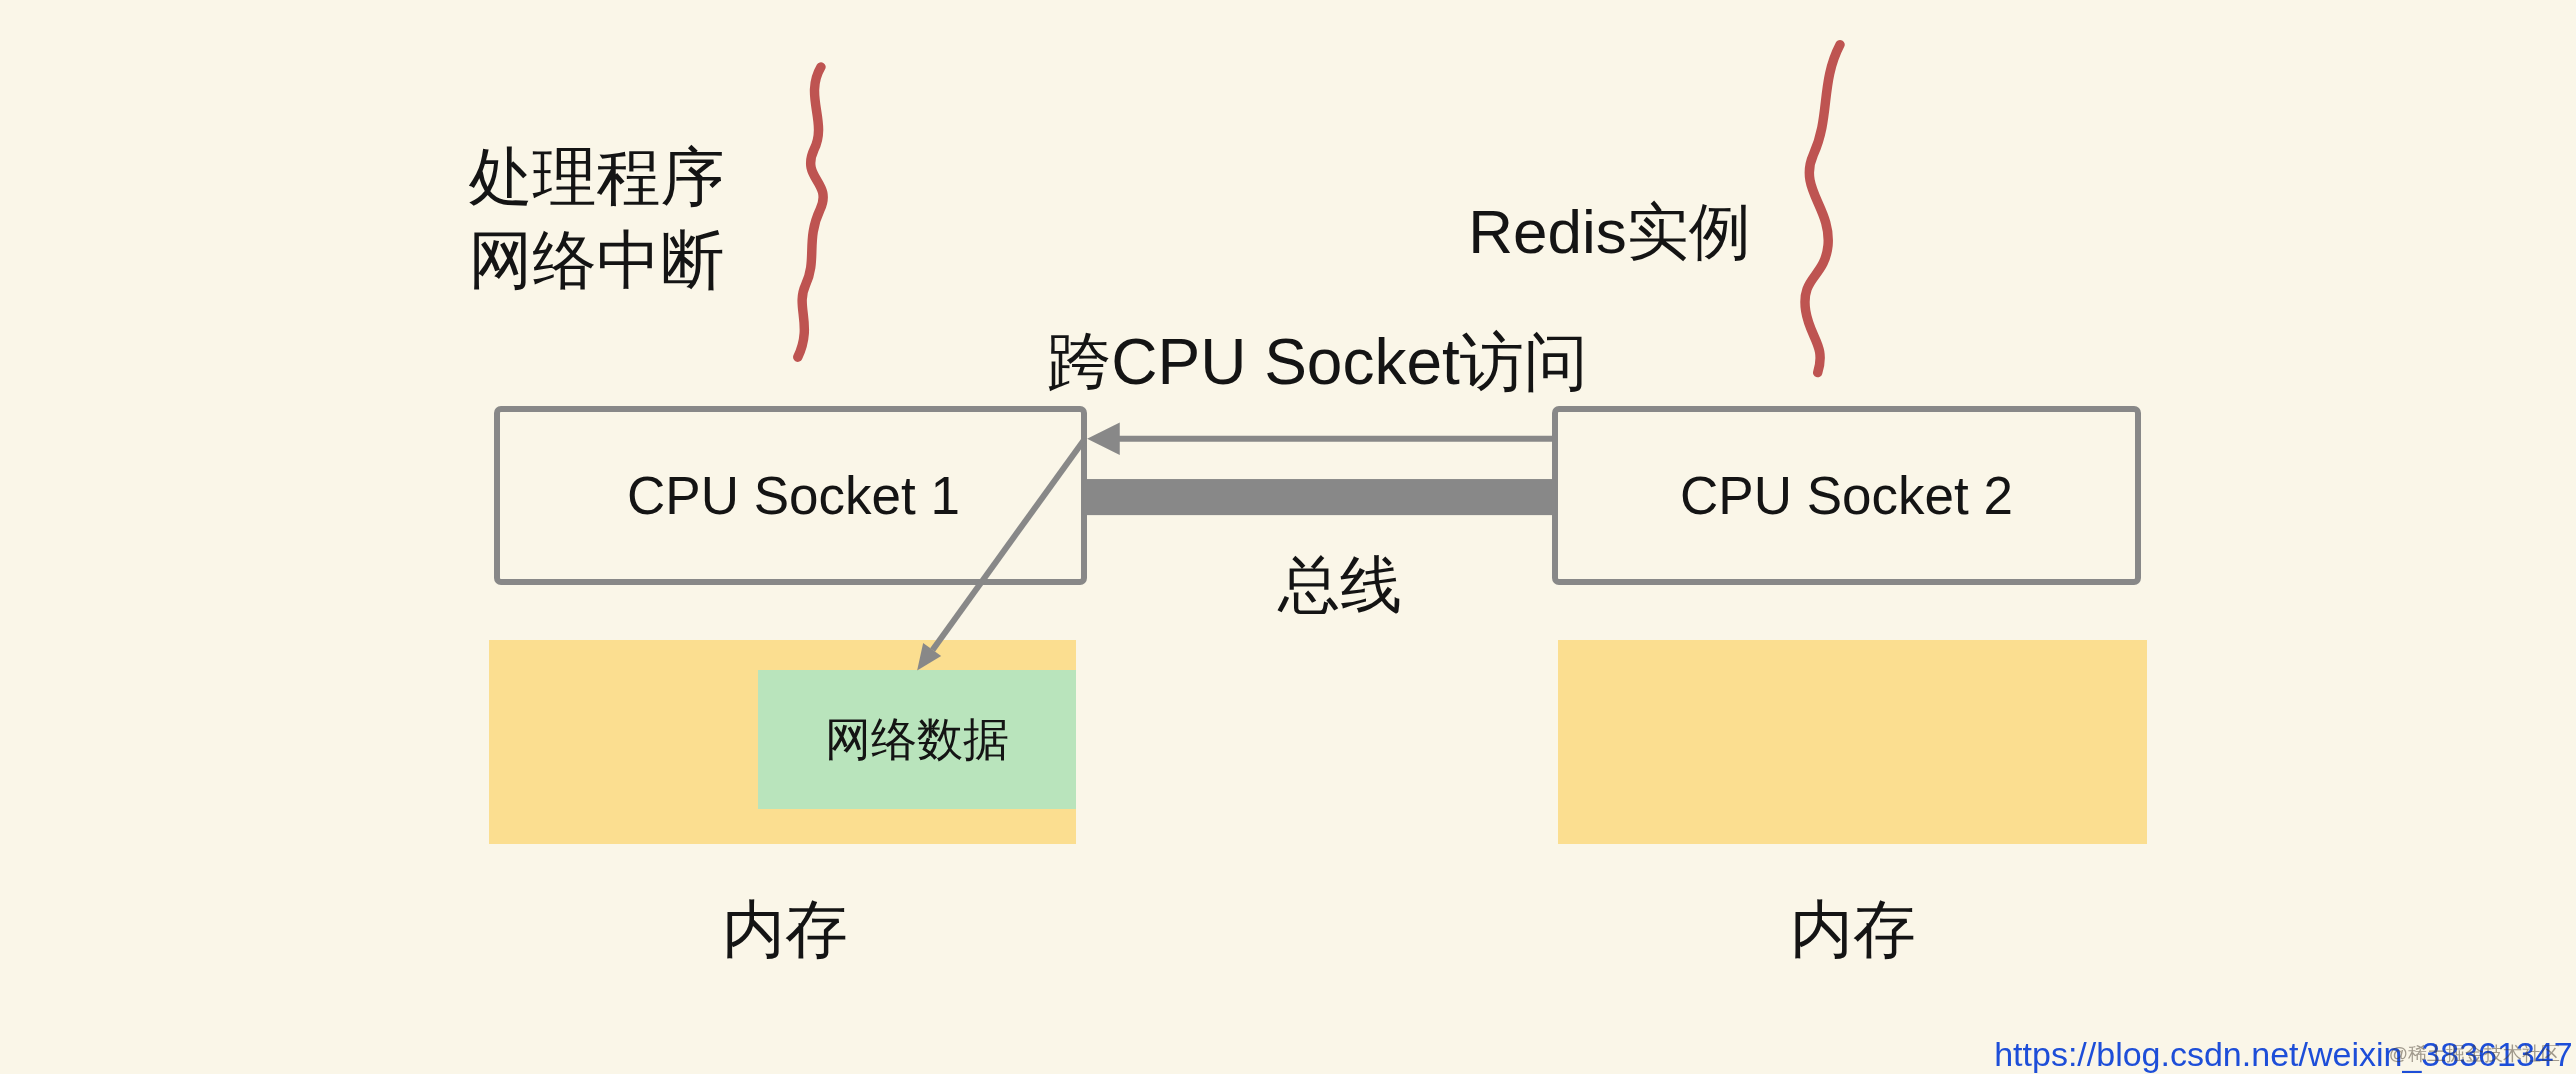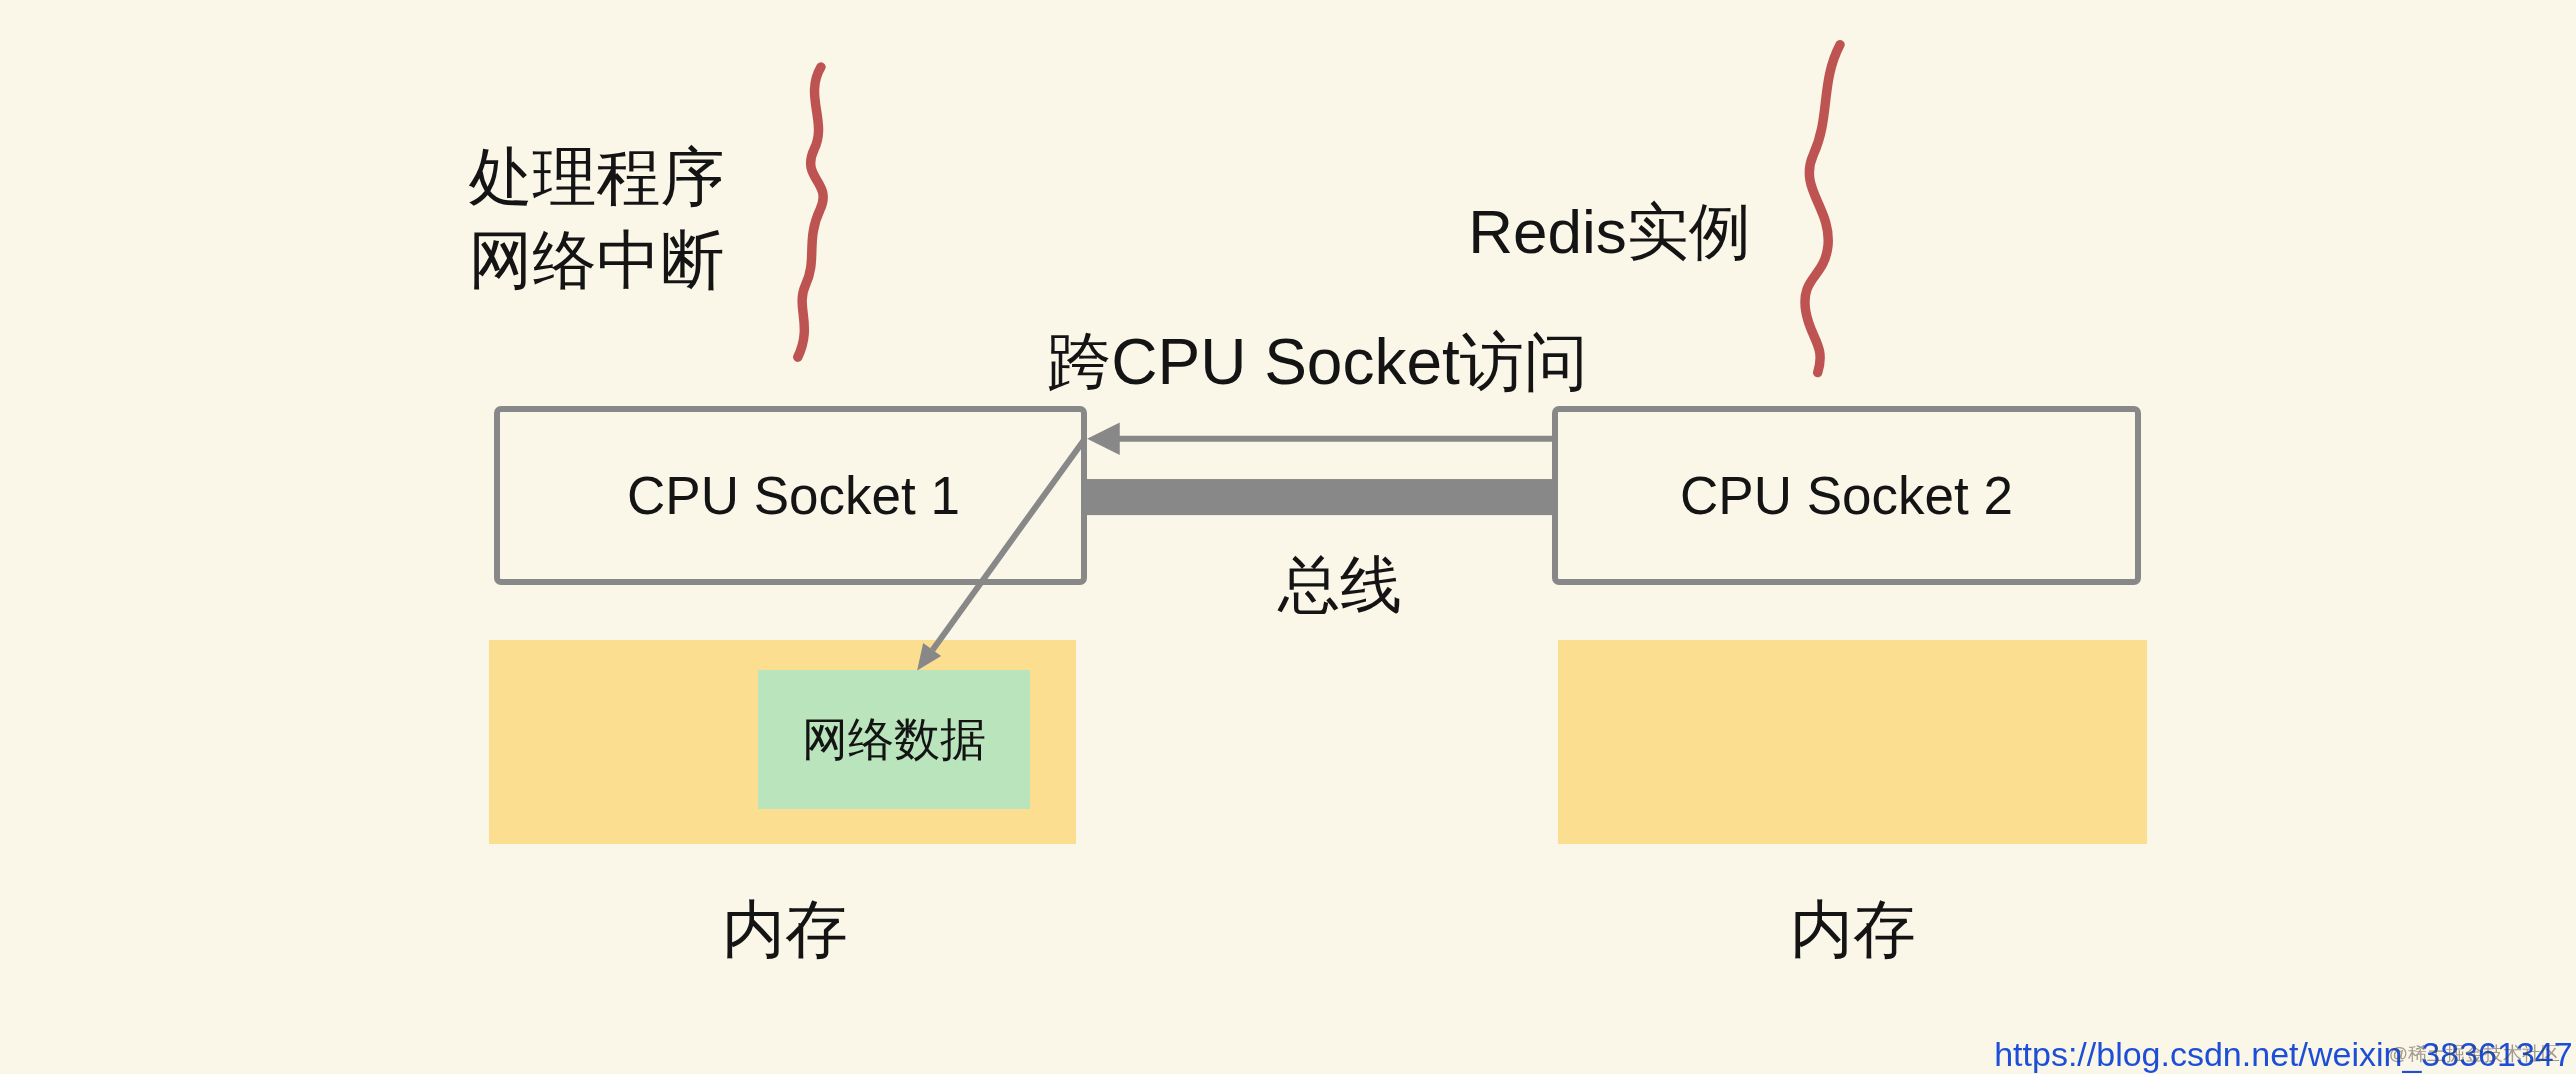--- a/index.html
+++ b/index.html
@@ -25,21 +25,21 @@
     box-sizing:border-box;background:transparent;
     display:flex;align-items:center;justify-content:center;
     font-size:53px;color:#141414;z-index:1;
   }
   .cpu-box-1{left:494px;width:593px;padding-left:6px;}
   .cpu-box-2{left:1552px;width:589px;}
   .mem-block{position:absolute;top:640px;height:204px;background:#FBDE90;z-index:0;}
   .mem-block-1{left:489px;width:587px;}
   .mem-block-2{left:1558px;width:589px;}
   .net-data{
-    position:absolute;left:758px;top:670px;width:272px;height:139px;
+    position:absolute;left:758px;top:670px;width:318px;height:139px;
     background:#B9E4BC;display:flex;align-items:center;justify-content:center;
     font-size:46px;color:#141414;z-index:1;
   }
   .wm-url{
     position:absolute;right:3.4px;bottom:0px;
     font-size:34px;color:#1d4ed8;z-index:4;white-space:nowrap;
   }
   .wm-badge{
     position:absolute;right:16px;bottom:6.9px;
     font-size:19px;color:rgba(70,60,48,0.5);z-index:5;white-space:nowrap;

